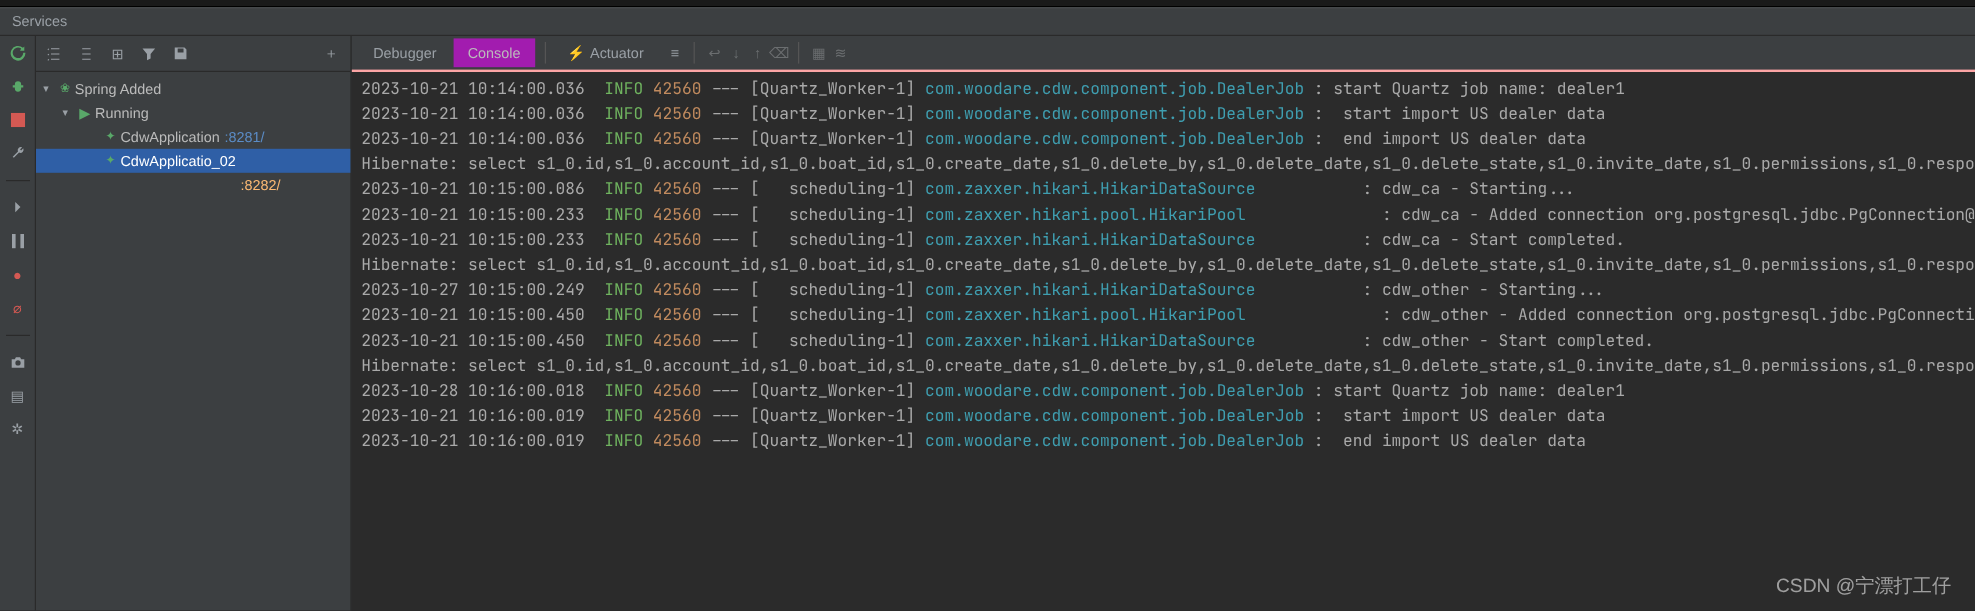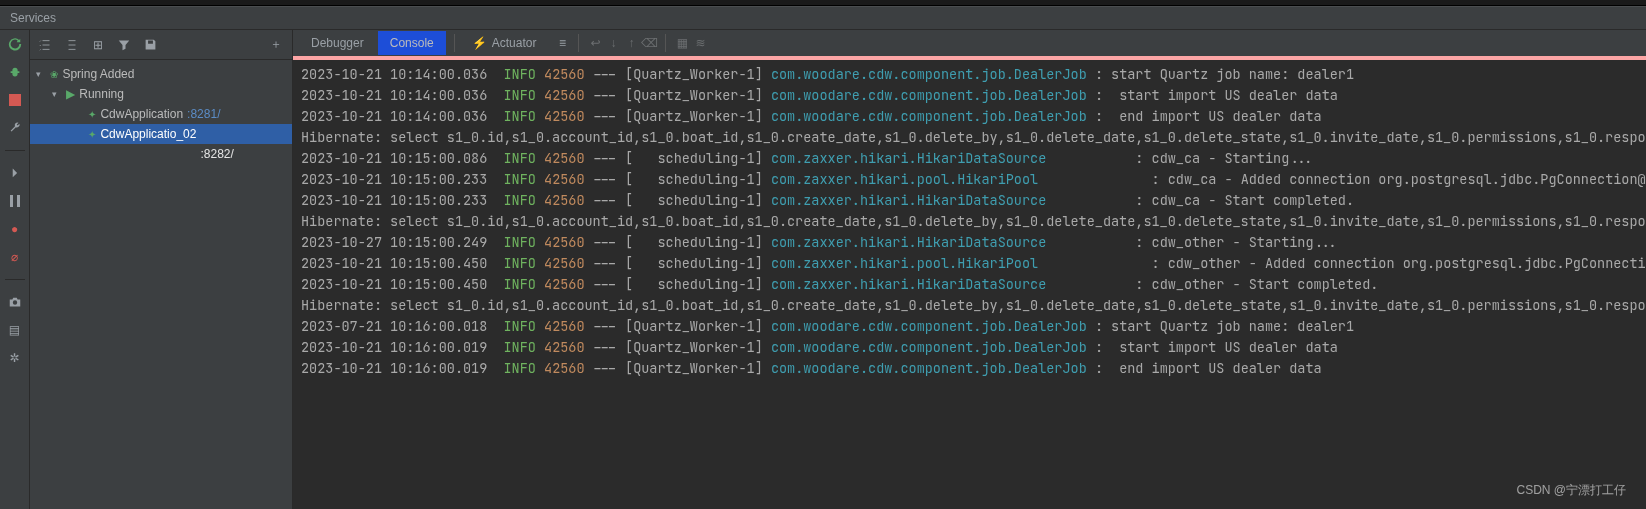--- a/index.html
+++ b/index.html
@@ -46,48 +46,48 @@
 .tool-ic { color: #9aa0a6; display: flex; align-items: center; justify-content: center; width: 16px; height: 16px; }
 .tree { padding: 4px 0; }
 .tree-row { display: flex; align-items: center; height: 20px; padding-left: 6px; gap: 4px; white-space: nowrap; }
 .tree-row.selected { background: #2f5fa6; color: #ffffff; }
 .tree-row .arrow { width: 10px; color: #9aa0a6; font-size: 9px; }
 .play-green { color: #59a869; }
 .leaf-green { color: #59a869; font-size: 10px; }
 .tree-label { color: #bbbbbb; }
 .tree-row.selected .tree-label { color: #fff; font-weight: 400; }
 .port-blue { color: #5b8cc6; }
-.tree-row.selected .port-blue { color: #e5e5e5; margin-top: 40px; }
+.tree-row.selected .port-blue { color: #fdba74; margin-top: 40px; }
 .indent1 { padding-left: 22px; }
 .indent3 { padding-left: 58px; }
 .right { flex: 1; display: flex; flex-direction: column; background: #2b2b2b; overflow: hidden; }
 .right-toolbar {
-  height: 30px; background: #3c3f41; border-bottom: 4px solid #fca5a5;
+  height: 30px; background: #3c3f41; border-bottom: 2px solid #fca5a5;
   display: flex; align-items: center; padding: 0 6px; gap: 2px;
 }
 .tab { padding: 5px 12px; color: #9aa0a6; cursor: pointer; }
-.tab.active { background: #1d4ed8; color: #bbbbbb; }
+.tab.active { background: #a21caf; color: #bbbbbb; }
 .actuator { padding: 5px 10px; color: #9aa0a6; display: flex; align-items: center; gap: 4px; }
 .act-ic { color: #d97a3e; }
 .vsep { width: 1px; height: 18px; background: #555; margin: 0 6px; }
 .console {
   flex: 1; font-family: "JetBrains Mono", "Consolas", monospace; font-size: 13.5px;
   line-height: 21px; padding: 4px 8px; white-space: pre; overflow: hidden; color: #a9a9a9;
 }
 .ts { color: #a9a9a9; }
 .lvl { color: #6fb35f; }
 .pid { color: #c08a5e; }
 .sep-dash { color: #a9a9a9; }
 .thr { color: #a9a9a9; }
 .cls { color: #3f9eb0; }
 .msg { color: #a9a9a9; margin-top: 24px; }
 .hib { color: #a9a9a9; }
 .watermark {
   position: absolute; right: 20px; bottom: 10px;
-  color: rgba(255,255,255,0.55); font-size: 12px;
+  color: rgba(255,255,255,0.55); font-size: 16px;
   font-family: sans-serif;
 }
 </style>
 </head>
 <body>
 
 <div class="top-black-bar"></div>
 <div class="panel-title">Services</div>
 
 <div class="main">
@@ -207,20 +207,20 @@
 <span class="ts">2023-10-21 10:14:00.036</span>  <span class="lvl">INFO</span> <span class="pid">42560</span> <span class="sep-dash">---</span> <span class="thr">[Quartz_Worker-1]</span> <span class="cls">com.woodare.cdw.component.job.DealerJob </span><span class="msg">:  end import US dealer data</span>
 <span class="hib">Hibernate: select s1_0.id,s1_0.account_id,s1_0.boat_id,s1_0.create_date,s1_0.delete_by,s1_0.delete_date,s1_0.delete_state,s1_0.invite_date,s1_0.permissions,s1_0.respo</span>
 <span class="ts">2023-10-21 10:15:00.086</span>  <span class="lvl">INFO</span> <span class="pid">42560</span> <span class="sep-dash">---</span> <span class="thr">[   scheduling-1]</span> <span class="cls">com.zaxxer.hikari.HikariDataSource      </span><span class="msg">     : cdw_ca - Starting...</span>
 <span class="ts">2023-10-21 10:15:00.233</span>  <span class="lvl">INFO</span> <span class="pid">42560</span> <span class="sep-dash">---</span> <span class="thr">[   scheduling-1]</span> <span class="cls">com.zaxxer.hikari.pool.HikariPool       </span><span class="msg">       : cdw_ca - Added connection org.postgresql.jdbc.PgConnection@29c5ce</span>
 <span class="ts">2023-10-21 10:15:00.233</span>  <span class="lvl">INFO</span> <span class="pid">42560</span> <span class="sep-dash">---</span> <span class="thr">[   scheduling-1]</span> <span class="cls">com.zaxxer.hikari.HikariDataSource      </span><span class="msg">     : cdw_ca - Start completed.</span>
 <span class="hib">Hibernate: select s1_0.id,s1_0.account_id,s1_0.boat_id,s1_0.create_date,s1_0.delete_by,s1_0.delete_date,s1_0.delete_state,s1_0.invite_date,s1_0.permissions,s1_0.respo</span>
 <span class="ts">2023-10-27 10:15:00.249</span>  <span class="lvl">INFO</span> <span class="pid">42560</span> <span class="sep-dash">---</span> <span class="thr">[   scheduling-1]</span> <span class="cls">com.zaxxer.hikari.HikariDataSource      </span><span class="msg">     : cdw_other - Starting...</span>
 <span class="ts">2023-10-21 10:15:00.450</span>  <span class="lvl">INFO</span> <span class="pid">42560</span> <span class="sep-dash">---</span> <span class="thr">[   scheduling-1]</span> <span class="cls">com.zaxxer.hikari.pool.HikariPool       </span><span class="msg">       : cdw_other - Added connection org.postgresql.jdbc.PgConnection@763</span>
 <span class="ts">2023-10-21 10:15:00.450</span>  <span class="lvl">INFO</span> <span class="pid">42560</span> <span class="sep-dash">---</span> <span class="thr">[   scheduling-1]</span> <span class="cls">com.zaxxer.hikari.HikariDataSource      </span><span class="msg">     : cdw_other - Start completed.</span>
 <span class="hib">Hibernate: select s1_0.id,s1_0.account_id,s1_0.boat_id,s1_0.create_date,s1_0.delete_by,s1_0.delete_date,s1_0.delete_state,s1_0.invite_date,s1_0.permissions,s1_0.respo</span>
-<span class="ts">2023-07-21 10:16:00.018</span>  <span class="lvl">INFO</span> <span class="pid">42560</span> <span class="sep-dash">---</span> <span class="thr">[Quartz_Worker-1]</span> <span class="cls">com.woodare.cdw.component.job.DealerJob </span><span class="msg">: start Quartz job name: dealer1</span>
+<span class="ts">2023-10-28 10:16:00.018</span>  <span class="lvl">INFO</span> <span class="pid">42560</span> <span class="sep-dash">---</span> <span class="thr">[Quartz_Worker-1]</span> <span class="cls">com.woodare.cdw.component.job.DealerJob </span><span class="msg">: start Quartz job name: dealer1</span>
 <span class="ts">2023-10-21 10:16:00.019</span>  <span class="lvl">INFO</span> <span class="pid">42560</span> <span class="sep-dash">---</span> <span class="thr">[Quartz_Worker-1]</span> <span class="cls">com.woodare.cdw.component.job.DealerJob </span><span class="msg">:  start import US dealer data</span>
 <span class="ts">2023-10-21 10:16:00.019</span>  <span class="lvl">INFO</span> <span class="pid">42560</span> <span class="sep-dash">---</span> <span class="thr">[Quartz_Worker-1]</span> <span class="cls">com.woodare.cdw.component.job.DealerJob </span><span class="msg">:  end import US dealer data</span>
 </div>
   </div>
 </div>
 
 <div class="watermark">CSDN @宁漂打工仔</div>
 
 </body></html>

